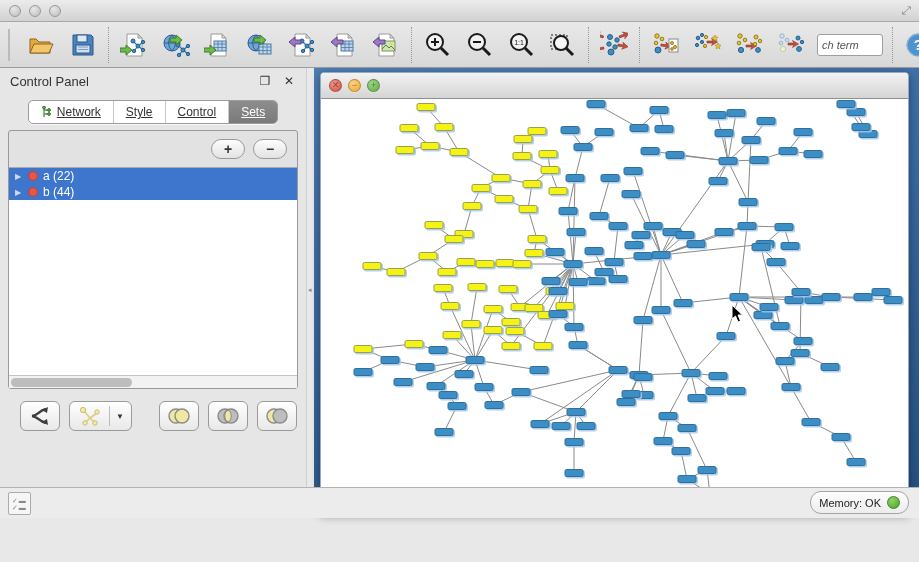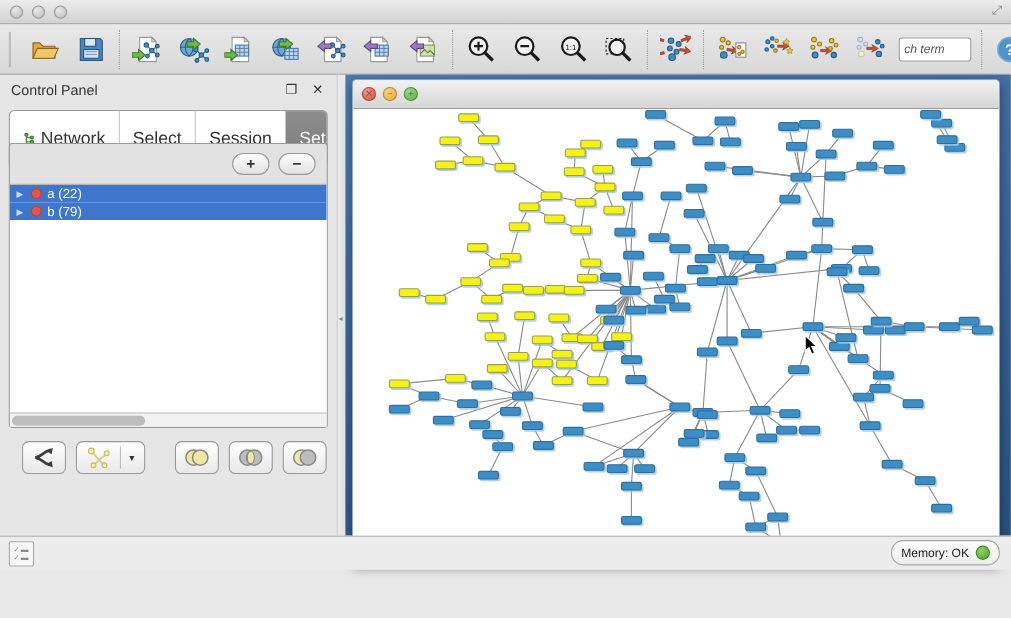--- a/index.html
+++ b/index.html
@@ -28,21 +28,21 @@
   .main { display:flex; height:419px; }
 
   .control-panel { width:306px; background:#e6e6e6; position:relative; }
   .cp-header { height:26px; display:flex; align-items:center; padding:0 10px; }
   .cp-title { font-size:13px; color:#333; flex:1; }
   .cp-float, .cp-close { font-size:12px; color:#333; margin-left:10px; width:14px; text-align:center; }
 
   .tabbar { display:flex; justify-content:center; margin:6px 8px 0 8px; }
   .tabs { display:flex; background:#fff; border:1px solid #9c9c9c; border-radius:5px; overflow:hidden;
           box-shadow:0 1px 0 rgba(255,255,255,.7); }
-  .tab { font-size:16px; color:#333; padding:17px 12px; display:flex; align-items:center; gap:4px;
+  .tab { font-size:12px; color:#333; padding:4px 12px; display:flex; align-items:center; gap:4px;
          border-left:1px solid #c8c8c8;text-decoration:underline; }
   .tab:first-child { border-left:none; }
   .tab.selected { background:linear-gradient(#8d8d8d,#7a7a7a); color:#fff; }
   .tab-icon svg { width:12px; height:12px; display:block; }
 
   .sets-box { position:absolute; left:8px; right:8px; top:62px; bottom:98px;
               border:1px solid #9a9a9a; border-radius:3px; background:#e2e2e2; display:flex; flex-direction:column; }
   .sets-actions { height:36px; display:flex; justify-content:flex-end; align-items:center; gap:8px; padding:0 10px; }
   .pm-btn { width:34px; height:20px; border:1px solid #9a9a9a; border-radius:10px;
             background:linear-gradient(#fdfdfd,#e3e3e3); font-size:14px; font-weight:bold; color:#333;
@@ -386,45 +386,45 @@
               <svg viewBox="0 0 12 12">
                 <path d="M3 1 v10 M3 4 h4 M3 8 h4" stroke="#4d9141" stroke-width="1.3" fill="none"></path>
                 <circle cx="3" cy="1.5" r="1.4" fill="#63b24f" stroke="#3b6e31"></circle>
                 <circle cx="8" cy="4" r="1.4" fill="#63b24f" stroke="#3b6e31"></circle>
                 <circle cx="8" cy="8" r="1.4" fill="#63b24f" stroke="#3b6e31"></circle>
               </svg>
             </span>
             <span>Network</span>
           </div>
           <div class="tab">
-            <span>Select</span>
+            <span>Style</span>
           </div>
           <div class="tab">
-            <span>Session</span>
+            <span>Control</span>
           </div>
           <div class="tab selected">
             <span>Sets</span>
           </div>
         </div>
     </div>
     <div class="sets-box">
       <div class="sets-actions">
         <div class="pm-btn">+</div>
         <div class="pm-btn">−</div>
       </div>
       <div class="sets-list" id="sets-list">
           <div class="set-row selected">
             <span class="row-caret">▶</span>
                  <span class="row-dot"></span>
                  <span>a (22)</span>
           </div>
           <div class="set-row selected">
             <span class="row-caret">▶</span>
                  <span class="row-dot"></span>
-                 <span>b (79)</span>
+                 <span>b (44)</span>
           </div>
         </div>
       <div class="hscroll">
         <div class="hscroll-thumb"></div>
       </div>
     </div>
     <div class="cp-bottom">
       <div class="cp-btn">
         <svg viewBox="0 0 24 18">
           <path d="M18 2 C10 4 11 8 4 9 M18 16 C10 14 11 10 4 9" stroke="#3c3c3c" stroke-width="2.4" fill="none"></path>

